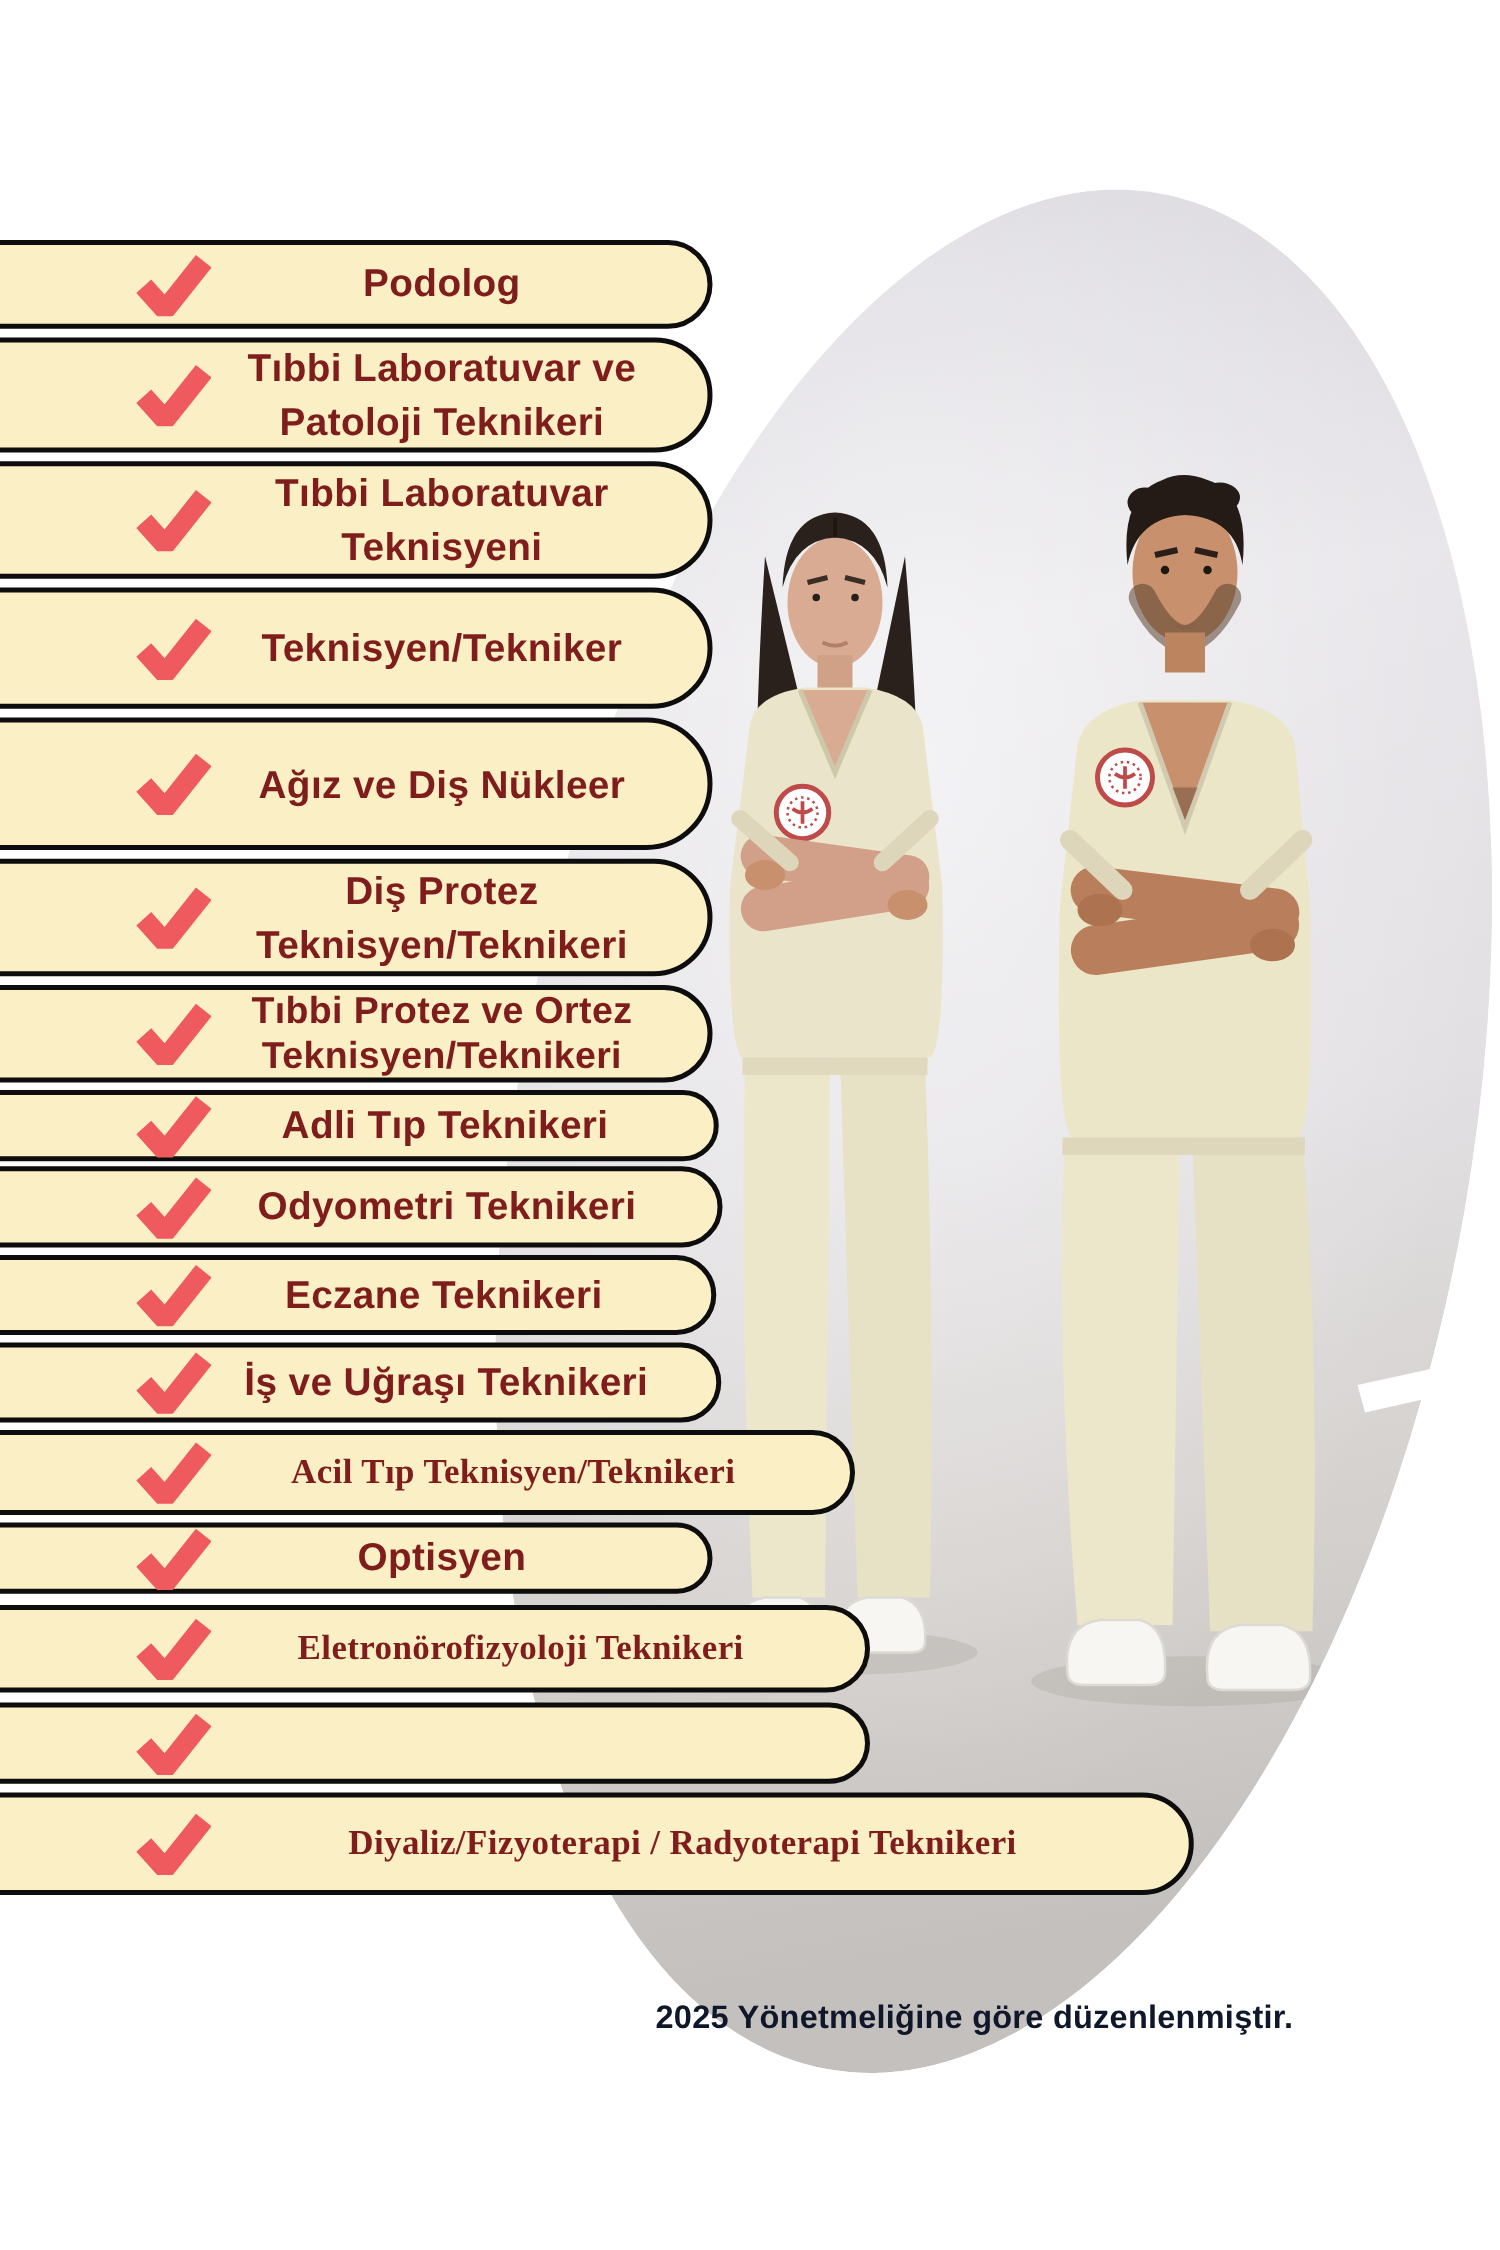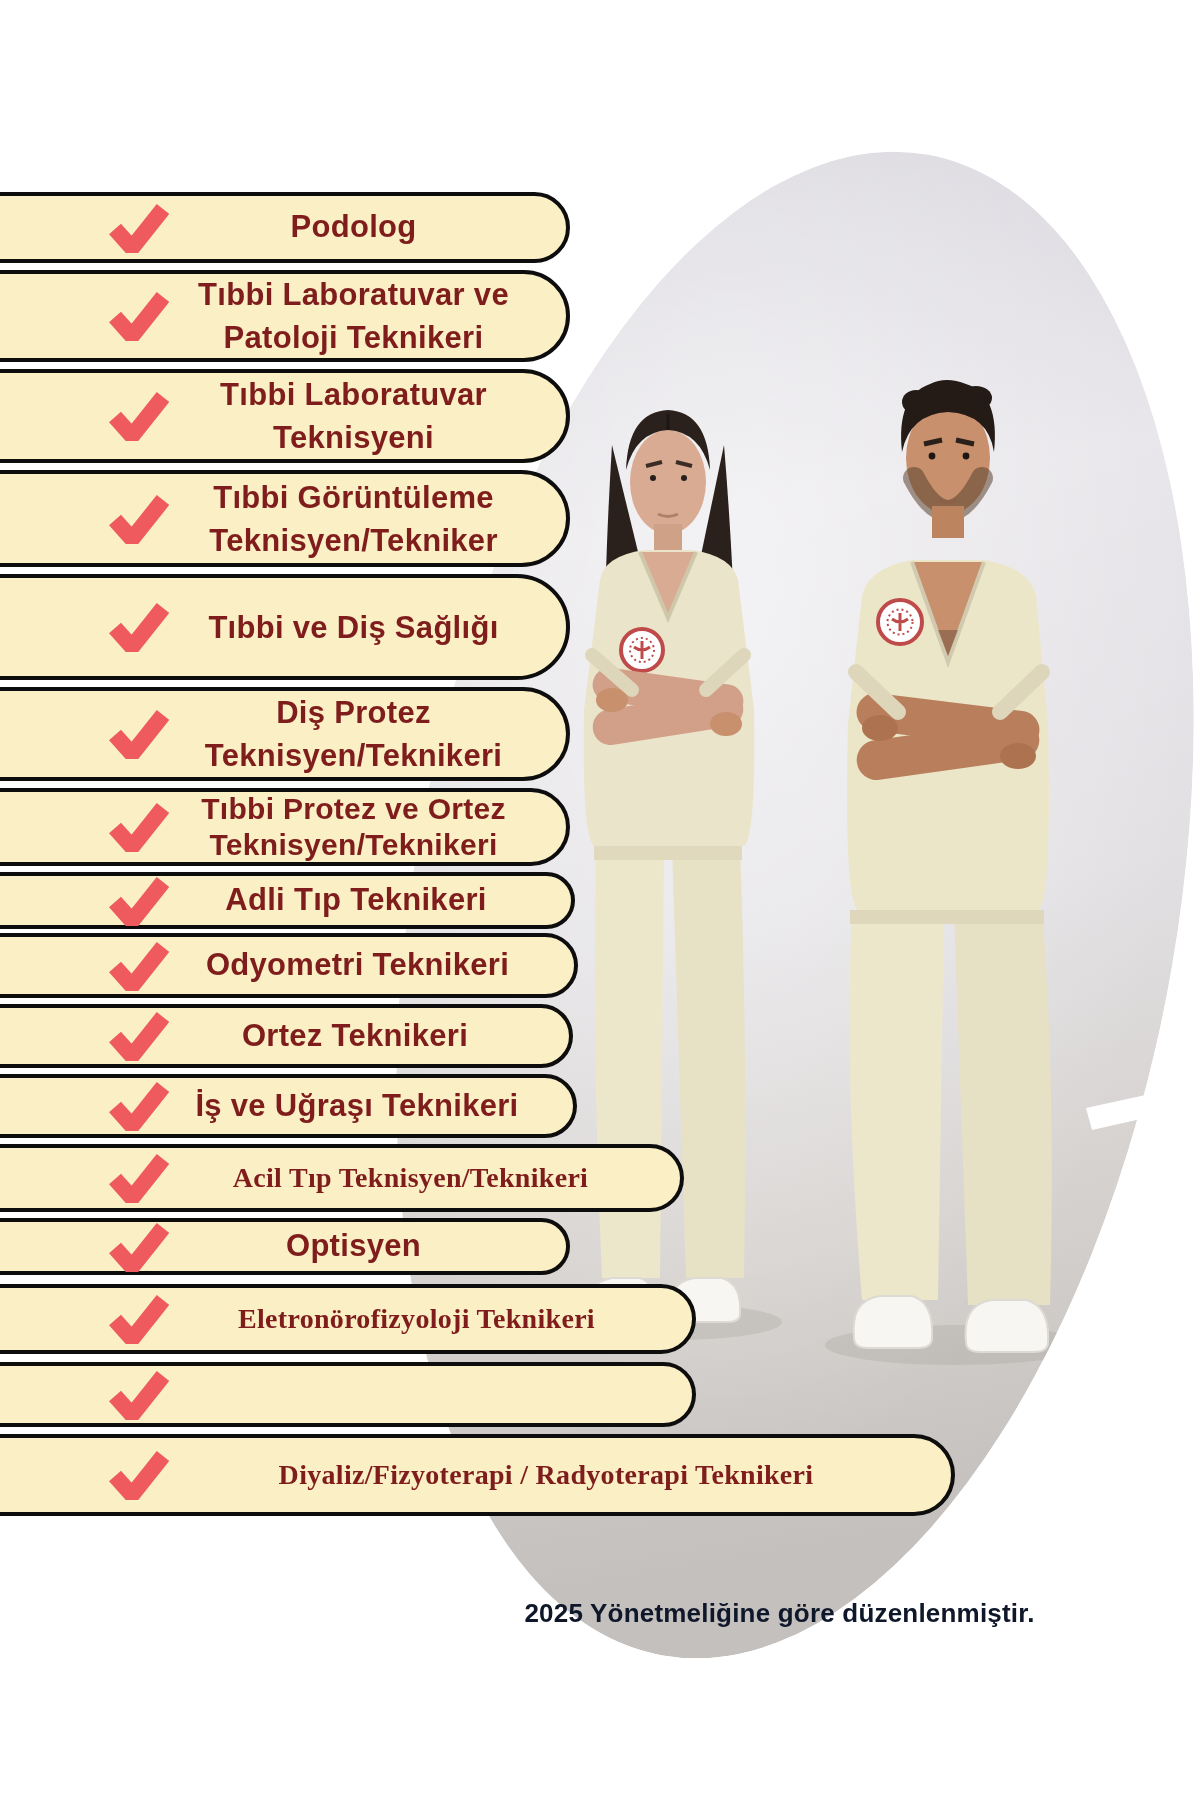--- a/index.html
+++ b/index.html
@@ -165,32 +165,31 @@
         <span>Teknisyeni</span>
       </div>
   </div>
   <div class="pill lines2" style="top:470px;height:97px;width:625px;">
     <span class="check">
         <svg width="62" height="50" viewBox="0 0 62 50">
           <path d="M8 26 L25 45 L56 6" fill="none" stroke="#EF5A5F" stroke-width="16" stroke-linecap="butt"></path>
         </svg>
       </span>
     <div class="label">
-        <span>Tıbbi Görüntüleme</span>
         <span>Teknisyen/Tekniker</span>
       </div>
   </div>
   <div class="pill lines2" style="top:574px;height:106px;width:625px;">
     <span class="check">
         <svg width="62" height="50" viewBox="0 0 62 50">
           <path d="M8 26 L25 45 L56 6" fill="none" stroke="#EF5A5F" stroke-width="16" stroke-linecap="butt"></path>
         </svg>
       </span>
     <div class="label">
-        <span>Tıbbi ve Diş Sağlığı</span>
+        <span>Ağız ve Diş Nükleer</span>
       </div>
   </div>
   <div class="pill lines2" style="top:687px;height:94px;width:625px;">
     <span class="check">
         <svg width="62" height="50" viewBox="0 0 62 50">
           <path d="M8 26 L25 45 L56 6" fill="none" stroke="#EF5A5F" stroke-width="16" stroke-linecap="butt"></path>
         </svg>
       </span>
     <div class="label">
         <span>Diş Protez</span>
@@ -228,21 +227,21 @@
         <span>Odyometri Teknikeri</span>
       </div>
   </div>
   <div class="pill" style="top:1004px;height:64px;width:628px;">
     <span class="check">
         <svg width="62" height="50" viewBox="0 0 62 50">
           <path d="M8 26 L25 45 L56 6" fill="none" stroke="#EF5A5F" stroke-width="16" stroke-linecap="butt"></path>
         </svg>
       </span>
     <div class="label">
-        <span>Ortez Teknikeri</span>
+        <span>Eczane Teknikeri</span>
       </div>
   </div>
   <div class="pill" style="top:1074px;height:64px;width:632px;">
     <span class="check">
         <svg width="62" height="50" viewBox="0 0 62 50">
           <path d="M8 26 L25 45 L56 6" fill="none" stroke="#EF5A5F" stroke-width="16" stroke-linecap="butt"></path>
         </svg>
       </span>
     <div class="label">
         <span>İş ve Uğraşı Teknikeri</span>

